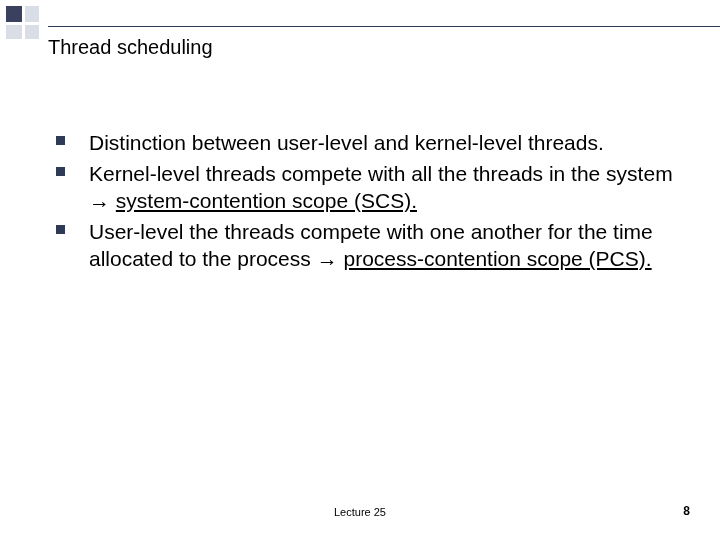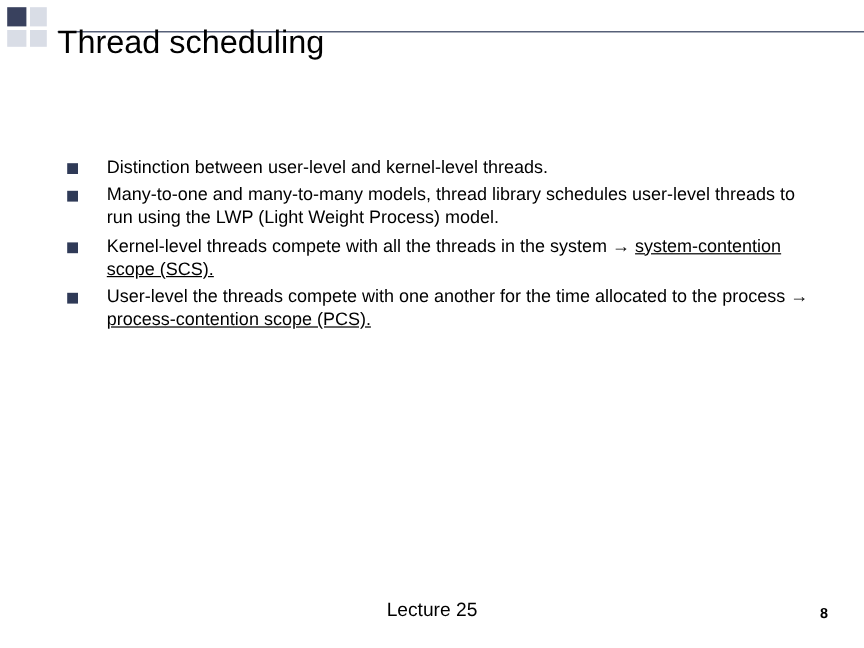--- a/index.html
+++ b/index.html
@@ -32,23 +32,23 @@
     .title-rule {
       position: absolute;
       top: 26px;
       left: 48px;
       right: 0;
       height: 1px;
       background: #2f3a57;
     }
     .title {
       position: absolute;
-      top: 20px;
+      top: 36px;
       left: 48px;
-      font-size: 27px;
+      font-size: 20px;
       color: #000;
       font-weight: 400;
     }
     .content {
       position: absolute;
       top: 130px;
       left: 56px;
       right: 40px;
     }
     .item {
@@ -59,32 +59,32 @@
     .bullet {
       flex: 0 0 auto;
       width: 9px;
       height: 9px;
       background: #2f3a57;
       margin-top: 6px;
       margin-right: 24px;
     }
     .item-text {
       flex: 1 1 auto;
-      font-size: 15px;
+      font-size: 21px;
       line-height: 1.28;
       color: #000;
     }
     .u { text-decoration: underline; }
     .footer-center {
       position: absolute;
       left: 0;
       right: 0;
       bottom: 22px;
       text-align: center;
-      font-size: 16px;
+      font-size: 11px;
       color: #000;
     }
     .footer-right {
       position: absolute;
       right: 30px;
       bottom: 22px;
       font-size: 12px;
       font-weight: bold;
       color: #000;
     }
@@ -102,24 +102,20 @@
 
 <h1 class="title">Thread scheduling</h1>
 
 <div class="content">
 
   <div class="item">
     <div class="bullet"></div>
     <div class="item-text">Distinction between user-level and kernel-level threads.</div>
   </div>
 
-  <div class="item">
-    <div class="bullet"></div>
-    <div class="item-text">Many-to-one and many-to-many models, thread library schedules user-level threads to run using the LWP (Light Weight Process) model.</div>
-  </div>
 
   <div class="item">
     <div class="bullet"></div>
     <div class="item-text">
       <span>Kernel-level threads compete with all the threads in the system </span><span>→ </span><span class="u">system-contention scope (SCS).</span>
     </div>
   </div>
 
   <div class="item">
     <div class="bullet"></div>

